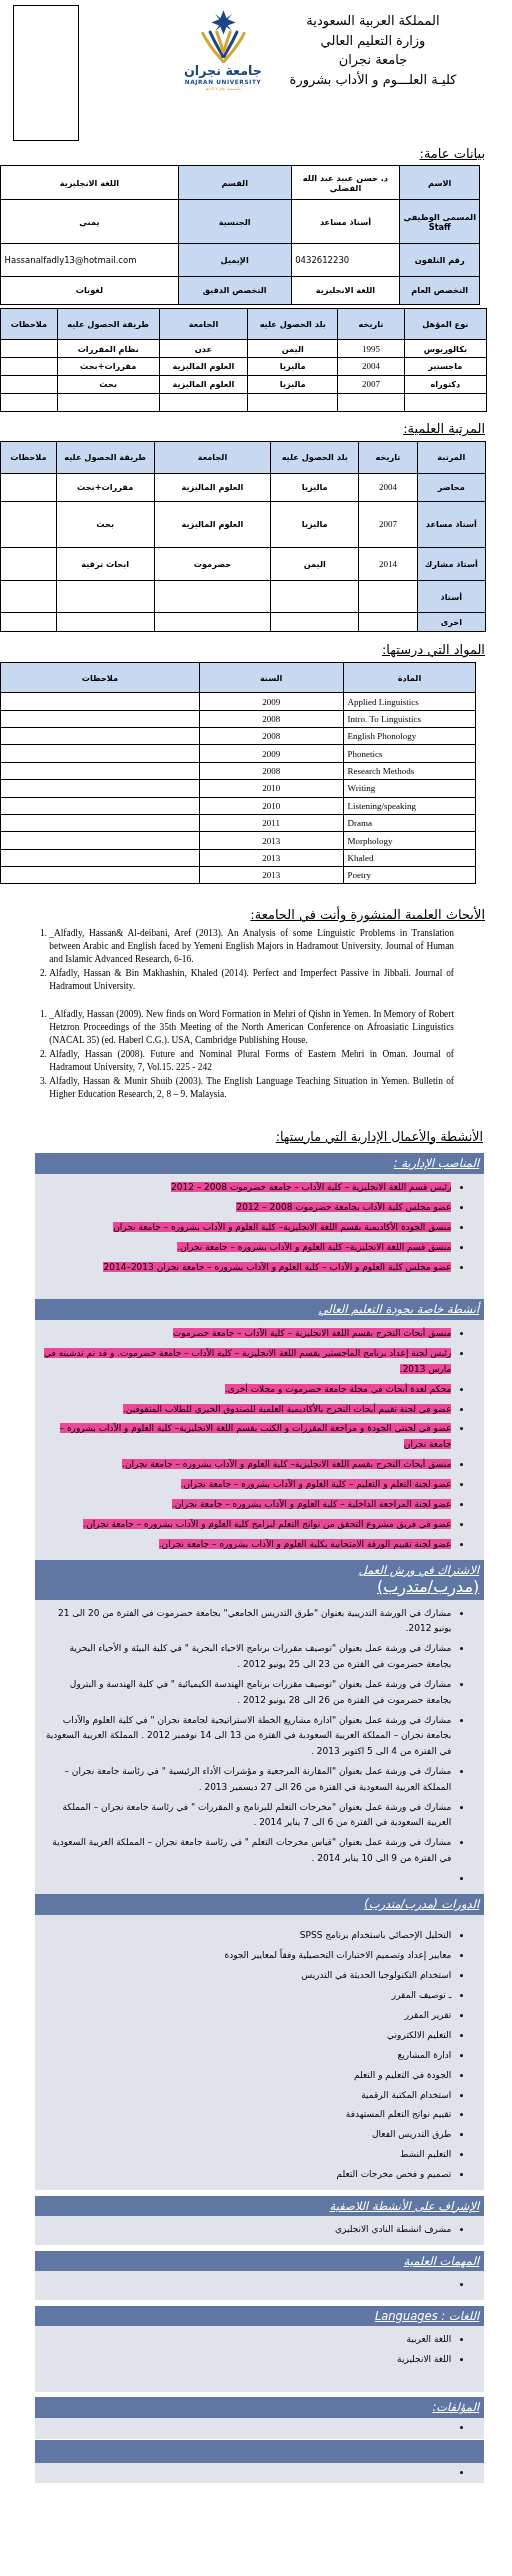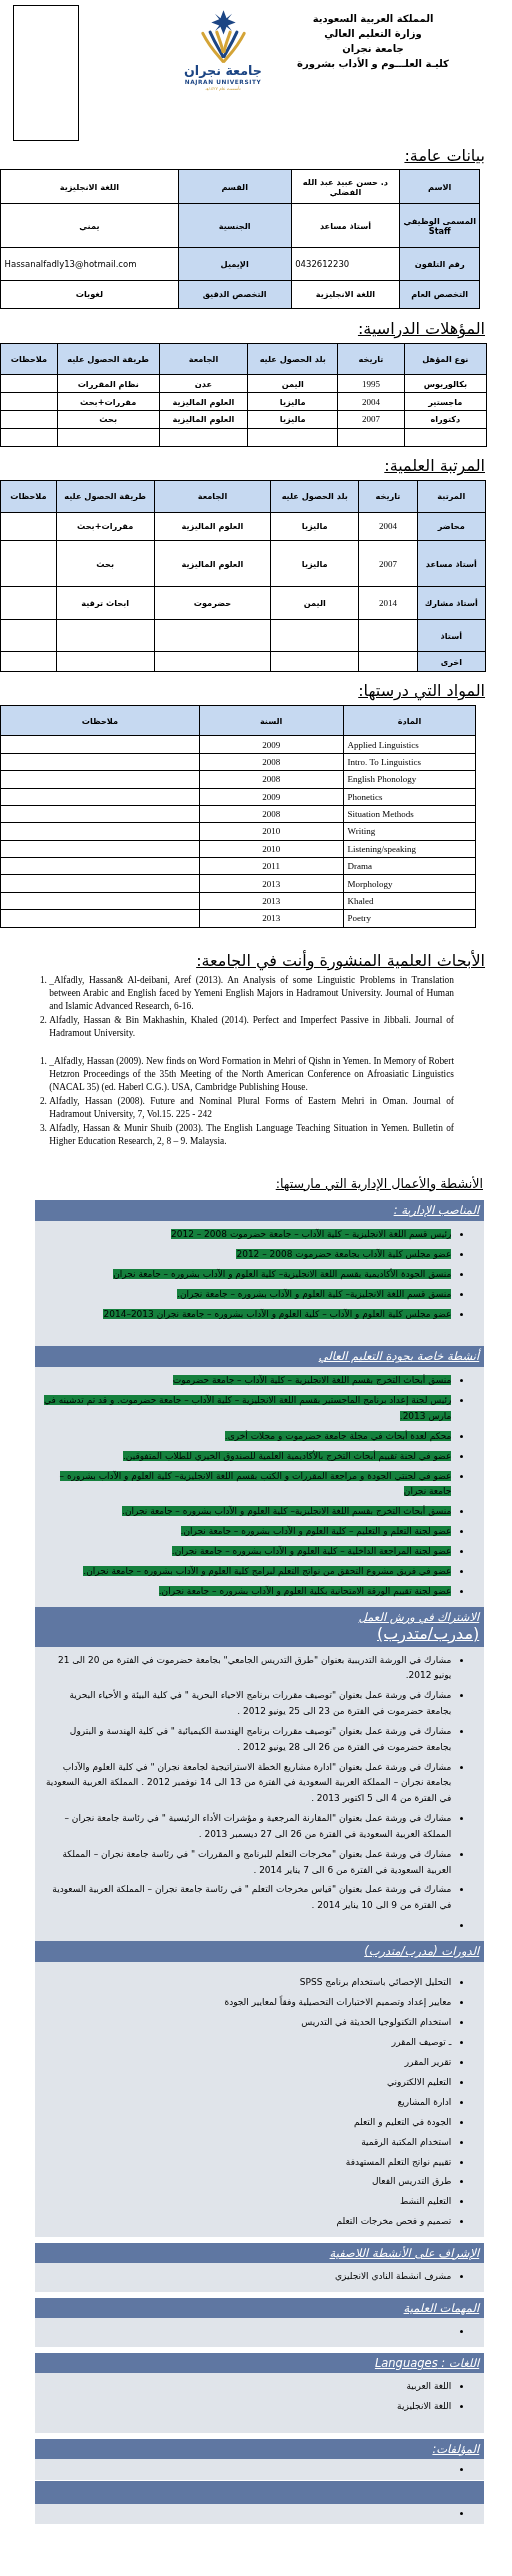--- a/index.html
+++ b/index.html
@@ -2,29 +2,29 @@
 <html lang="ar" style="font-size:9.7px"><head>
 <meta charset="utf-8">
 <style>
   html,body{margin:0;padding:0;background:#fff;}
   body{width:512px;font-family:"DejaVu Sans",sans-serif;color:#000;}
   .page{position:relative;width:512px;min-height:2576px;background:#fff;overflow:hidden;}
 
   
   .header{position:relative;height:136px;}
   .photo-box{position:absolute;left:13.3px;top:4.8px;width:64px;height:134px;background:#fff;border:0.9px solid #000;}
-  .hdr-text{position:absolute;right:42px;top:11px;width:194px;text-align:center;font-weight:bold;font-size:10px;line-height:1.5;direction:rtl;}
+  .hdr-text{position:absolute;right:42px;top:11px;width:194px;text-align:center;font-weight:normal;font-size:13px;line-height:1.5;direction:rtl;}
   .logo{position:absolute;left:179px;top:8.5px;width:88px;text-align:center;}
   .logo svg{display:block;margin:0 auto;}
   .logo-ar{color:#1c4584;font-weight:bold;font-size:12.7px;line-height:1;direction:rtl;}
   .logo-en{color:#1c4584;font-weight:bold;font-size:5.8px;letter-spacing:0.6px;margin-top:1.8px;}
   .logo-tag{color:#c9992c;font-size:4.2px;margin-top:1.2px;direction:rtl;}
 
   
-  .sec-heading{direction:rtl;text-align:right;margin:9.7px 27px 4.8px 0;font-size:16px;font-weight:normal;text-decoration:underline;font-family:"DejaVu Sans",sans-serif;}
+  .sec-heading{direction:rtl;text-align:right;margin:9.7px 27px 4.8px 0;font-size:13px;font-weight:normal;text-decoration:underline;font-family:"DejaVu Sans",sans-serif;}
   .admin-heading{margin:28px 29px 9.7px 0;font-size:12.7px;}
 
   
   table{border-collapse:collapse;direction:rtl;margin:2.4px 13.3px 2.4px 0;table-layout:fixed;}
   td,th{border:0.9px solid #000;font-size:8.2px;font-weight:bold;text-align:center;vertical-align:middle;padding:1.2px 2.4px;overflow:hidden;}
   th{background:#c6d9f1;}
   .lbl{background:#c6d9f1;}
   .en-sub{display:block;}
   .en-sub:empty{display:none;}
 
@@ -72,21 +72,21 @@
   .band-sec{margin:0 28px 0 35px;}
   .gap{margin-top:5.4px;}
   .band{background:#5f77a2;color:#fff;padding:3px 4.8px 3.6px 4.8px;min-height:14px;direction:rtl;text-align:right;}
   .band-title{font-size:11.5px;text-decoration:underline;font-style:italic;}
   .band-title2{font-size:16px;text-decoration:underline;}
   .band-title2:empty{display:none;}
   .band-body{background:#e0e4ea;padding:6px 17px 7.3px 7.3px;direction:rtl;}
   ul.band-list{margin:0;padding:0 15.7px 0 0;list-style:disc;}
   ul.band-list li{font-size:9px;text-align:right;line-height:1.75;margin-bottom:4.2px;}
   ul.band-list li:last-child{margin-bottom:0;}
-  .hl li span{background:#15803d;}
+  .hl li span{background:#ec4899;}
   .loose li{margin-bottom:17.6px;min-height:12px;}
   .workshops li{line-height:1.8;margin-bottom:3px;}
   .single li{margin-bottom:0;}
 </style>
 </head>
 <body>
 
 <div class="page">
 
   <div class="header">
@@ -140,21 +140,20 @@
       </tr>
         <tr>
         <td class="lbl c-lbl1"><span>التخصص العام</span></td>
         <td class="c-val1">اللغة الانجليزية</td>
         <td class="lbl c-lbl2">التخصص الدقيق</td>
         <td class="c-val2">لغويات</td>
       </tr>
     </tbody>
   </table>
 
-  <h2 class="sec-heading">المؤهلات الدراسية:</h2>
   <table class="qual-table">
     <thead>
       <tr>
         <th class="w0">نوع المؤهل</th>
         <th class="w1">تاريخه</th>
         <th class="w2">بلد الحصول عليه</th>
         <th class="w3">الجامعة</th>
         <th class="w4">طريقة الحصول عليه</th>
         <th class="w5">ملاحظات</th>
       </tr>
@@ -275,21 +274,21 @@
         <td class="w0">English Phonology</td>
         <td class="w1">2008</td>
         <td class="w2"></td>
       </tr>
         <tr>
         <td class="w0">Phonetics</td>
         <td class="w1">2009</td>
         <td class="w2"></td>
       </tr>
         <tr>
-        <td class="w0">Situation Methods</td>
+        <td class="w0">Research Methods</td>
         <td class="w1">2008</td>
         <td class="w2"></td>
       </tr>
         <tr>
         <td class="w0">Writing</td>
         <td class="w1">2010</td>
         <td class="w2"></td>
       </tr>
         <tr>
         <td class="w0">Listening/speaking</td>
@@ -417,21 +416,21 @@
     <div class="band"><span class="band-title">المهمات العلمية</span></div>
     <div class="band-body">
       <ul class="band-list single">
         <li></li>
       </ul>
     </div>
   </section>
 
   <section class="band-sec gap">
     <div class="band"><span class="band-title">اللغات : Languages</span></div>
-    <div class="band-body" style="padding-bottom:18px;">
+    <div class="band-body" style="padding-bottom:24px;">
       <ul class="band-list">
         <li>اللغة العربية</li>
           <li>اللغة الانجليزية</li>
       </ul>
     </div>
   </section>
 
   <section class="band-sec gap">
     <div class="band"><span class="band-title">المؤلفات:</span></div>
     <div class="band-body" style="padding-top:2.4px;padding-bottom:2.4px;">

